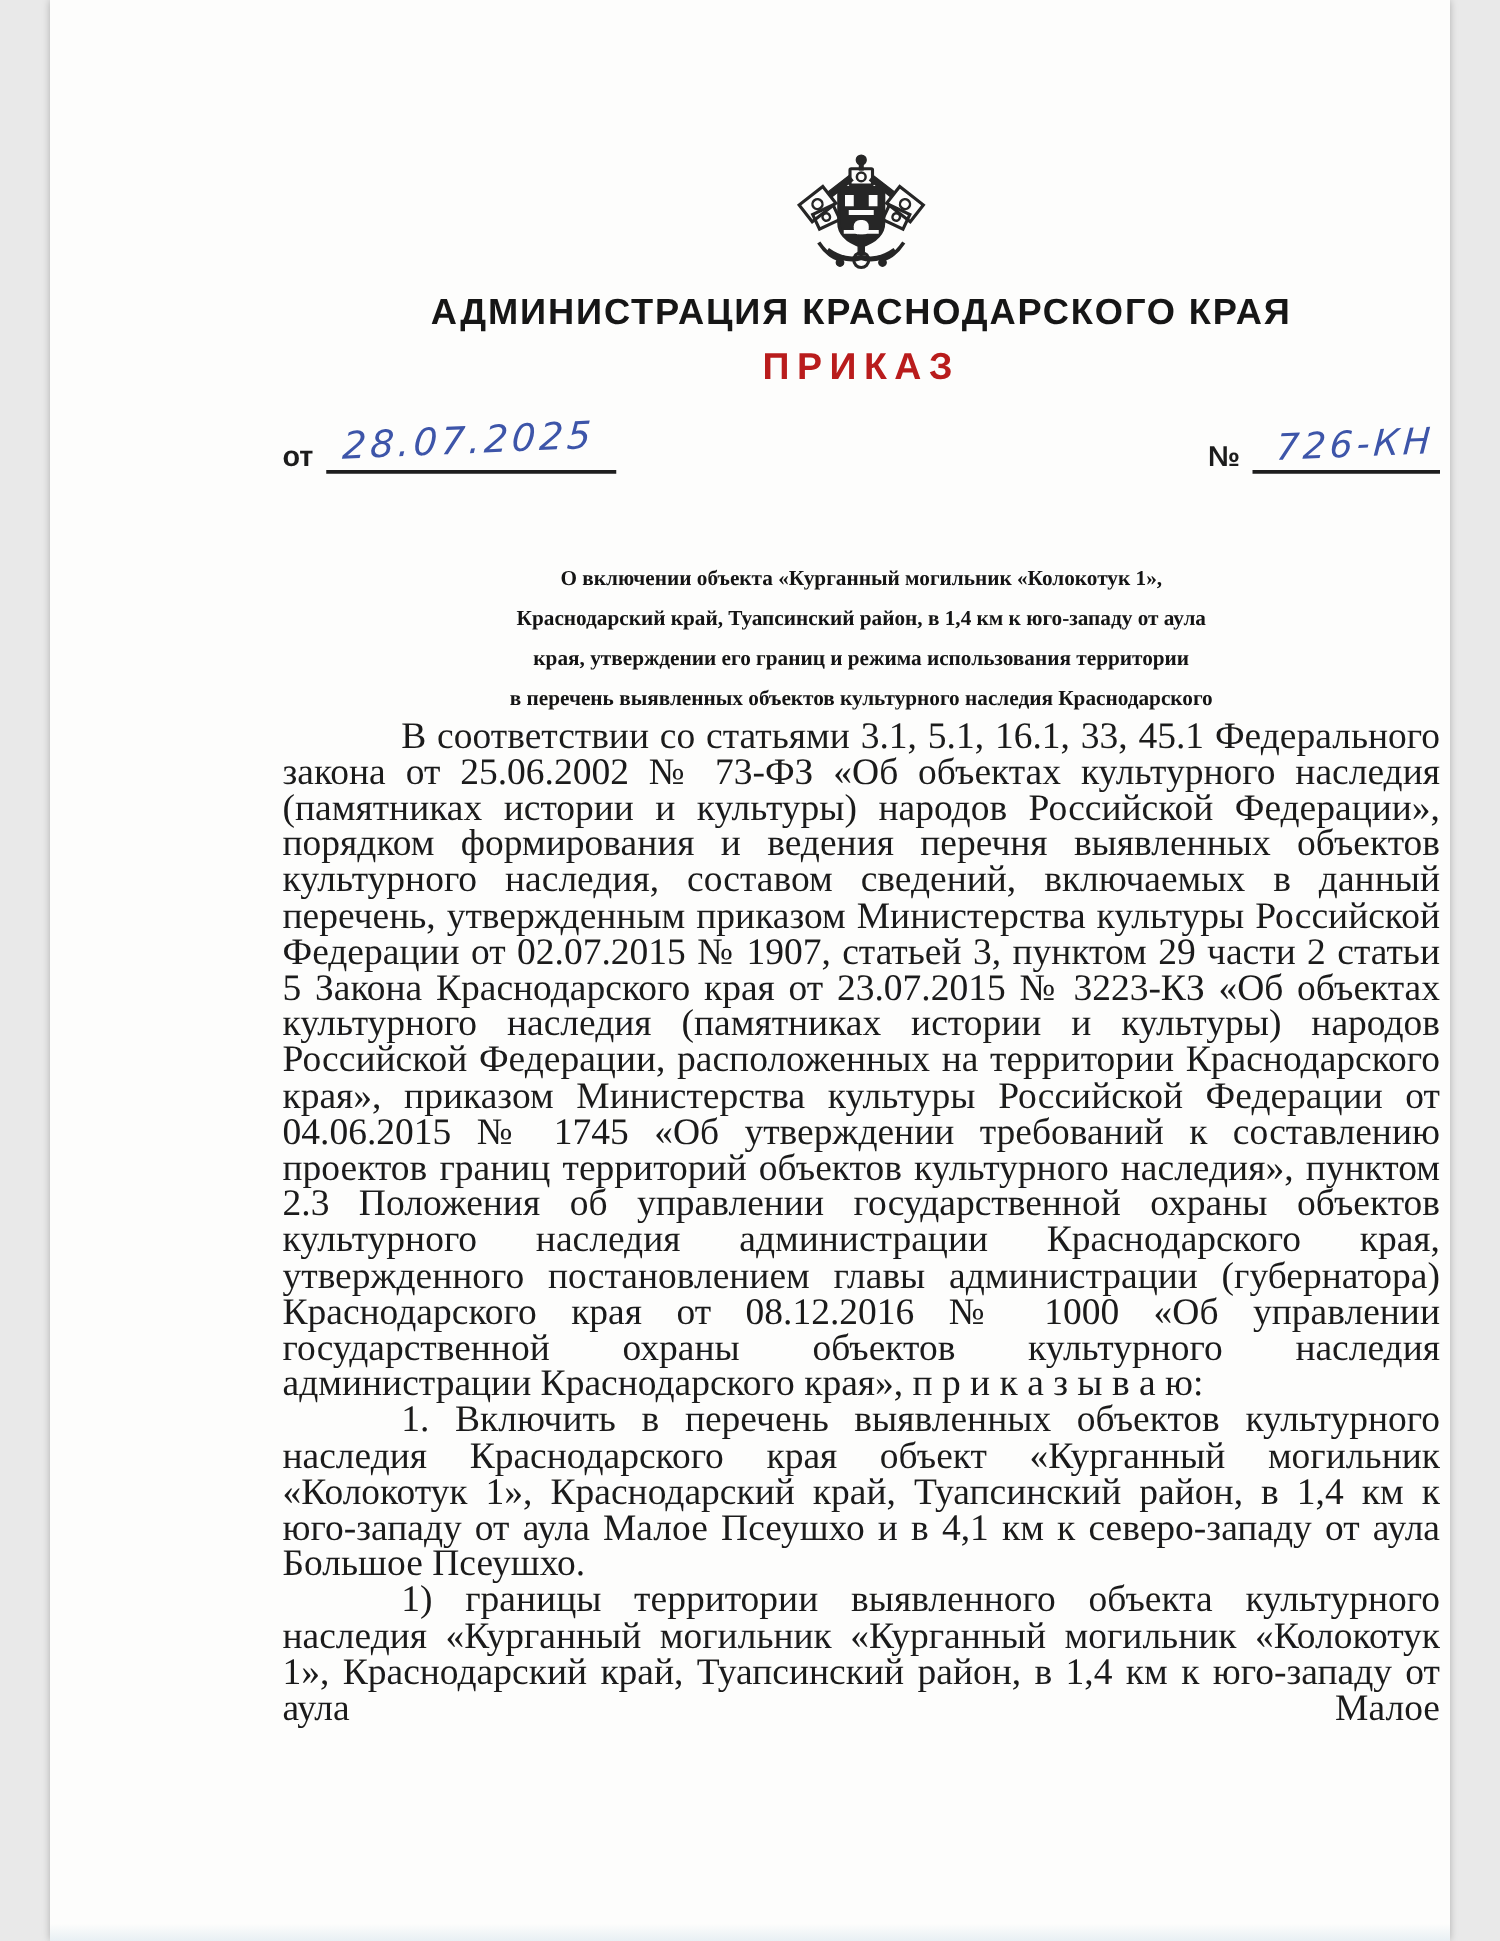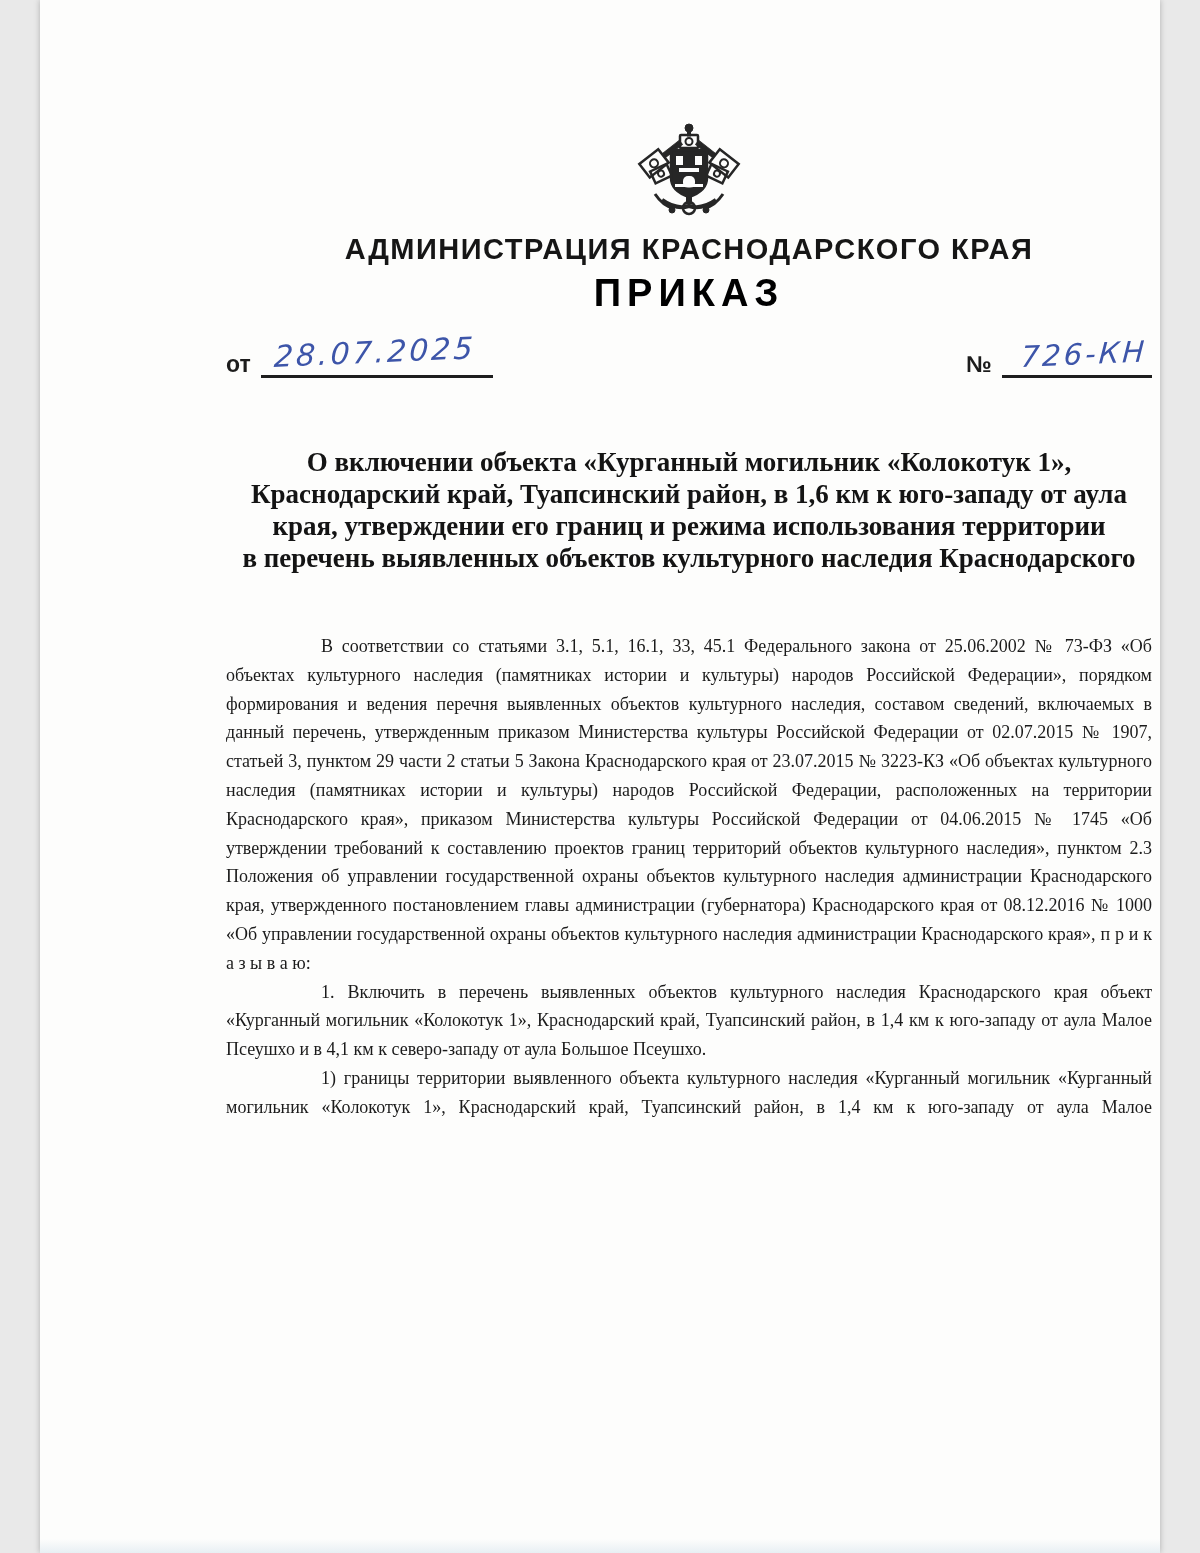--- a/index.html
+++ b/index.html
@@ -23,22 +23,22 @@
   }
   .letterhead{text-align:center;padding-top:122px;}
   .emblem{display:inline-block;}
   .org-name{
     font-family:"Liberation Sans", sans-serif;
     font-weight:700;font-size:29px;letter-spacing:1.5px;
     color:#161616;margin-top:10px;line-height:34px;
   }
   .doc-type{
     font-family:"Liberation Sans", sans-serif;
-    font-weight:700;font-size:38px;letter-spacing:6px;
-    color:#000000;margin-top:8px;line-height:38px;
+    font-weight:700;font-size:30px;letter-spacing:6px;
+    color:#b91c1c;margin-top:8px;line-height:38px;
   }
   .requisites{
     margin-top:20px;
     display:flex;justify-content:space-between;
     font-family:"Liberation Sans", sans-serif;font-weight:700;font-size:23px;
     height:46px;
   }
   .req-group{display:flex;align-items:flex-end;gap:10px;}
   .blank-line{
     position:relative;display:inline-block;height:34px;
@@ -55,25 +55,24 @@
     transform:rotate(-2.5deg) skewX(-6deg);
     transform-origin:left bottom;
   }
   .blank-line.number .handwriting{left:18px;font-size:29px;}
   .city{
     text-align:center;font-family:"Liberation Sans", sans-serif;
     font-weight:700;font-size:23px;margin-top:2px;line-height:30px;
   }
   .doc-title{
     margin-top:68px;text-align:center;
-    font-weight:700;font-size:27px;line-height:32px;color:#141414;
+    font-weight:700;font-size:17px;line-height:32px;color:#141414;
   }
   .body-text{
-    margin-top:58px;
-    font-size:18px;line-height:28.8px;text-align:justify;color:#1b1b1b;
+    font-size:30px;line-height:28.8px;text-align:justify;color:#1b1b1b;
   }
   .body-text p{margin:0;text-indent:95px;}
   .body-text p.cutoff{text-align-last:justify;}
 </style>
 </head>
 <body>
 
 <div class="page">
   <div class="content">
 
@@ -142,21 +141,21 @@
         <span>№</span>
         <span class="blank-line number">
           <span class="handwriting">726-КН</span>
         </span>
       </div>
     </div>
 
 
     <div class="doc-title">
       <div>О включении объекта «Курганный могильник «Колокотук 1»,</div>
-      <div>Краснодарский край, Туапсинский район, в 1,6 км к юго-западу от аула</div>
+      <div>Краснодарский край, Туапсинский район, в 1,4 км к юго-западу от аула</div>
       <div>края, утверждении его границ и режима использования территории</div>
       <div>в перечень выявленных объектов культурного наследия Краснодарского</div>
     </div>
 
     <div class="body-text">
       <p>В соответствии со статьями 3.1, 5.1, 16.1, 33, 45.1 Федерального закона от 25.06.2002 № 73-ФЗ «Об объектах культурного наследия (памятниках истории и культуры) народов Российской Федерации», порядком формирования и ведения перечня выявленных объектов культурного наследия, составом сведений, включаемых в данный перечень, утвержденным приказом Министерства культуры Российской Федерации от 02.07.2015 № 1907, статьей 3, пунктом 29 части 2 статьи 5 Закона Краснодарского края от 23.07.2015 № 3223-КЗ «Об объектах культурного наследия (памятниках истории и культуры) народов Российской Федерации, расположенных на территории Краснодарского края», приказом Министерства культуры Российской Федерации от 04.06.2015 № 1745 «Об утверждении требований к составлению проектов границ территорий объектов культурного наследия», пунктом 2.3 Положения об управлении государственной охраны объектов культурного наследия администрации Краснодарского края, утвержденного постановлением главы администрации (губернатора) Краснодарского края от 08.12.2016 № 1000 «Об управлении государственной охраны объектов культурного наследия администрации Краснодарского края», п р и к а з ы в а ю:</p>
       <p>1. Включить в перечень выявленных объектов культурного наследия Краснодарского края объект «Курганный могильник «Колокотук 1», Краснодарский край, Туапсинский район, в 1,4 км к юго-западу от аула Малое Псеушхо и в 4,1 км к северо-западу от аула Большое Псеушхо.</p>
       <p class="cutoff">1) границы территории выявленного объекта культурного наследия «Курганный могильник «Курганный могильник «Колокотук 1», Краснодарский край, Туапсинский район, в 1,4 км к юго-западу от аула Малое</p>
     </div>
 

